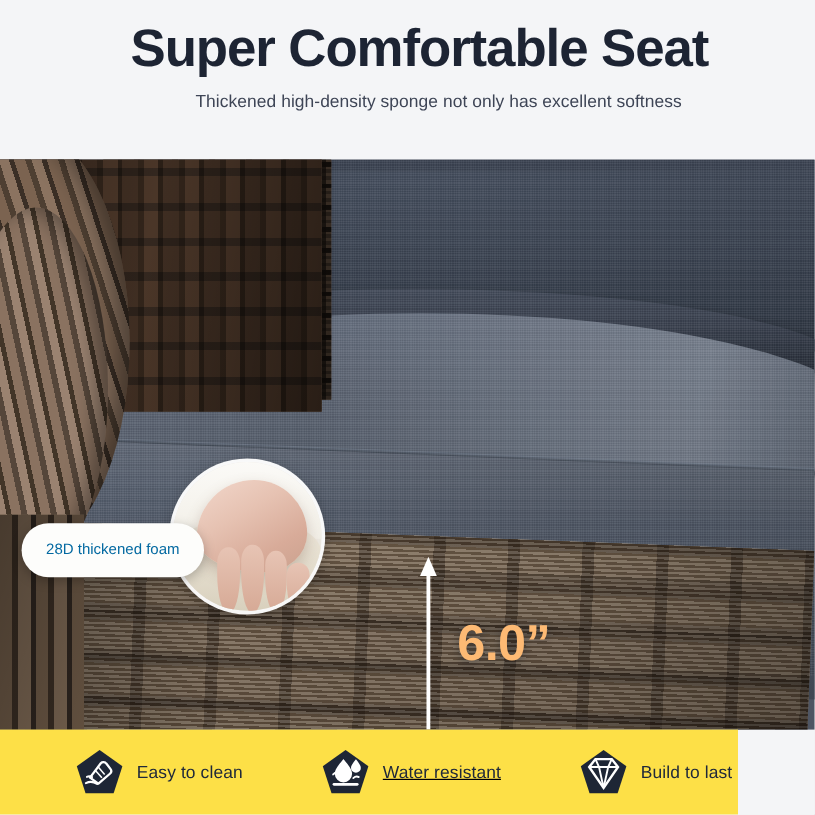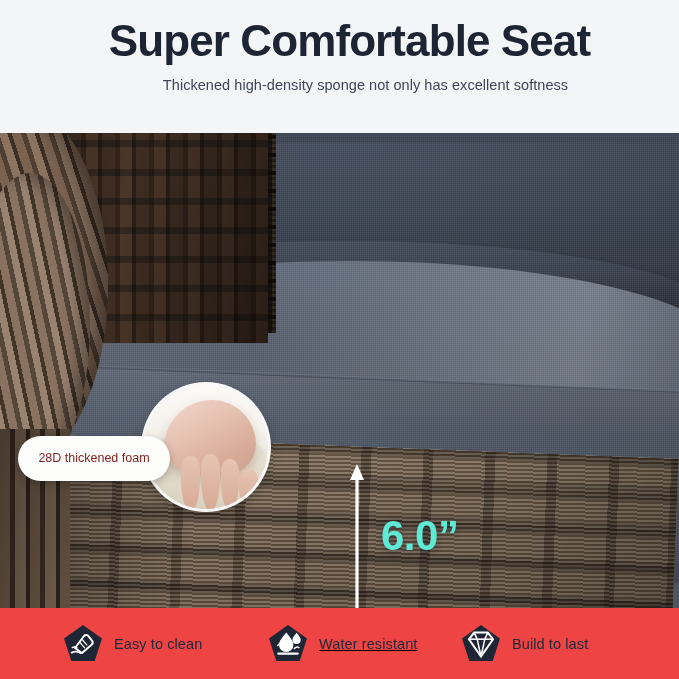--- a/index.html
+++ b/index.html
@@ -202,47 +202,47 @@
     background:radial-gradient(ellipse at 50% 30%,rgba(150,132,108,.30),rgba(150,132,108,0) 70%);
   }
 
   
   .pill{
     position:absolute;left:18px;top:303px;width:152px;height:45px;
     background:#fdfdfb;border-radius:23px;
     box-shadow:0 3px 10px rgba(0,0,0,.26);
     display:flex;align-items:center;justify-content:center;
     text-align:center;
-    font-size:12.5px;line-height:1.22;color:#7f1d1d;font-weight:400;
+    font-size:12.5px;line-height:1.22;color:#0369a1;font-weight:400;
     padding:0 10px;box-sizing:border-box;
   }
 
   
   .dim{position:absolute;left:348px;top:331px;width:18px;height:171px;}
   .dim svg{display:block;}
   .dim-label{
     position:absolute;left:381px;top:382px;
-    font-size:42px;font-weight:700;color:#5eead4;letter-spacing:-0.5px;
+    font-size:42px;font-weight:700;color:#fdba74;letter-spacing:-0.5px;
     text-shadow:0 2px 7px rgba(20,26,36,.42);
     line-height:1;
   }
 
   
   .features{
-    position:absolute;left:0;top:608px;width:679px;height:71px;
-    background:#ef4444;
+    position:absolute;left:0;top:608px;width:615px;height:71px;
+    background:#fde047;
     display:flex;align-items:center;
   }
   .feature{
     display:flex;align-items:center;gap:10px;
     position:absolute;
   }
   .f-clean{left:62px;}
   .f-water{left:267px;text-decoration:underline;}
-  .f-build{left:460px;}
+  .f-build{left:482px;}
   .feature .badge{width:42px;height:42px;flex:none;}
   .feature .flabel{
     font-size:14.5px;color:#20293a;font-weight:400;white-space:nowrap;
     letter-spacing:.1px;
   }
 </style>
 </head>
 <body>
 
 <div class="page">

